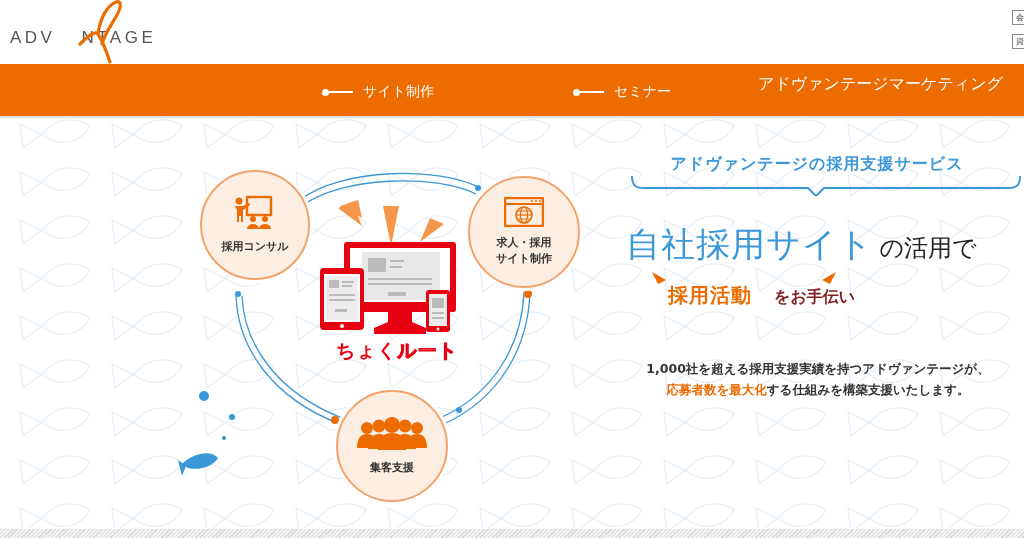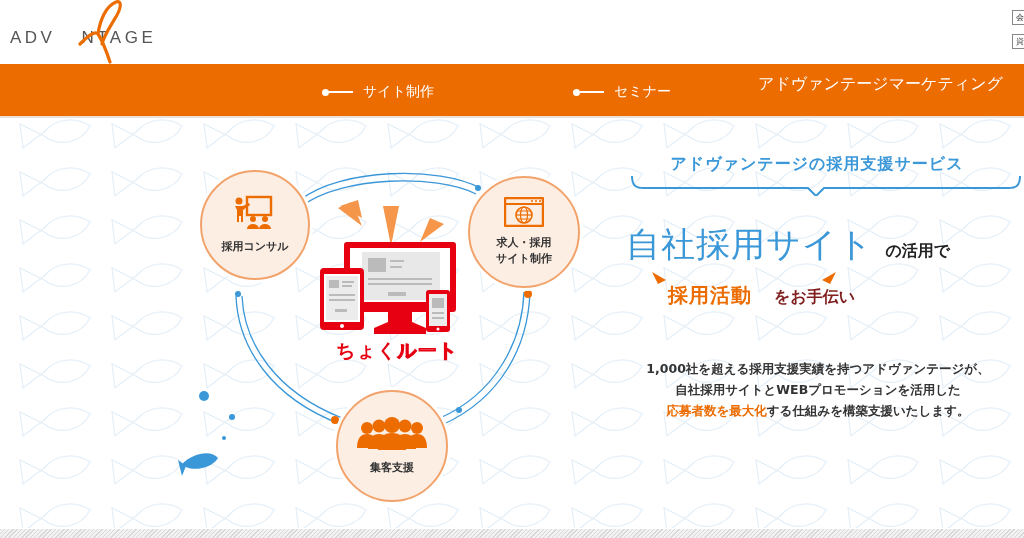--- a/index.html
+++ b/index.html
@@ -34,21 +34,21 @@
 
   .device-logo { position: absolute; left: 318px; top: 240px; }
   .choku { position: absolute; left: 336px; top: 338px; font-size: 19px; font-weight: bold; color: #e60012; letter-spacing: 1px; white-space: nowrap; }
   .choku .outline { color: #fff; -webkit-text-stroke: 1px #e60012; font-weight: bold; }
 
   
   .eyebrow { position: absolute; left: 632px; top: 154px; width: 370px; text-align: center; font-size: 16px; font-weight: bold; color: #3a97d8; letter-spacing: 1px; }
   .brace { position: absolute; left: 628px; top: 170px; }
   .headline1 { position: absolute; left: 626px; top: 220px; white-space: nowrap; }
   .hl-blue { font-size: 34px; font-weight: normal; color: #3a97d8; letter-spacing: 1px; }
-  .hl-dark { font-size: 16px; font-weight: bold; color: #222; margin-left: 12px; }
+  .hl-dark { font-size: 24px; font-weight: normal; color: #222; margin-left: 6px; }
   .headline2 { position: absolute; left: 668px; top: 282px; white-space: nowrap; }
   .hl-orange { font-size: 20px; font-weight: bold; color: #ec6c00; letter-spacing: 1px; }
   .hl-dark2 { font-size: 16px; font-weight: bold; color: #7f1d1d; margin-left: 22px; }
   .body-copy { position: absolute; left: 612px; top: 358px; width: 412px; text-align: center; font-size: 12.5px; font-weight: bold; color: #333; line-height: 21px; }
   .body-copy .accent { color: #ec6c00; }
 </style>
 </head>
 <body>
 
 <div class="header">
@@ -216,18 +216,17 @@
     <polygon points="2,2 16,10 8,14" fill="#ec6c00"></polygon>
     <polygon points="186,2 172,10 180,14" fill="#ec6c00"></polygon>
   </svg>
 
   <div class="headline2" style="top:164px;">
     <span class="hl-orange">採用活動</span><span class="hl-dark2">をお手伝い</span>
   </div>
 
   <div class="body-copy" style="top:240px;">
     <div>1,000社を超える採用支援実績を持つアドヴァンテージが、</div>
-    <div>自社採用サイトとWEBプロモーションを活用した</div>
     <div><span class="accent">応募者数を最大化</span><span>する仕組みを構築支援いたします。</span></div>
   </div>
 </div>
 
 <div class="bottom-strip"></div>
 
 </body></html>

